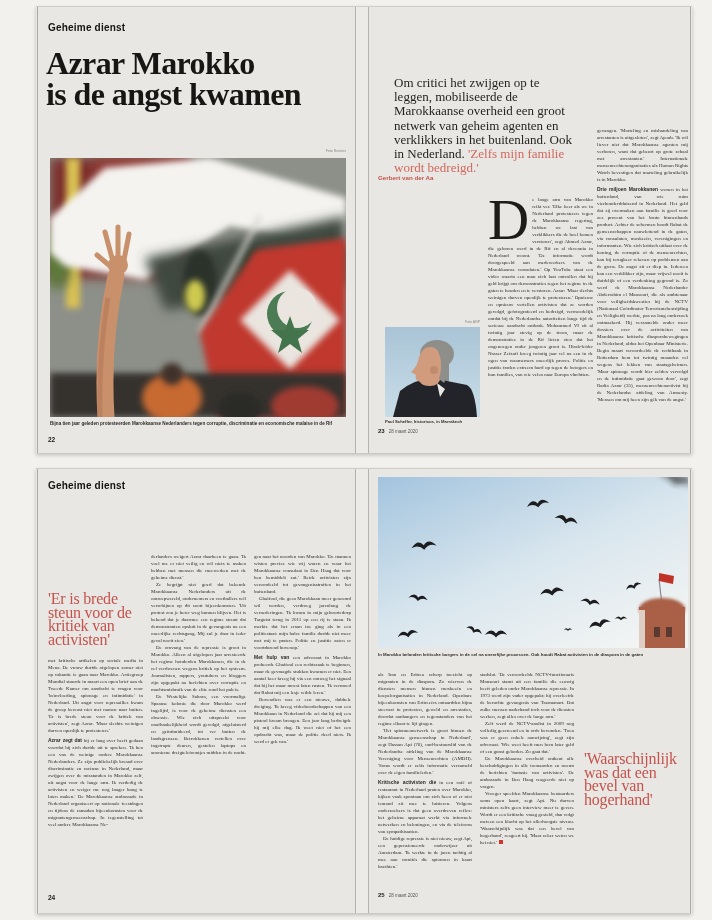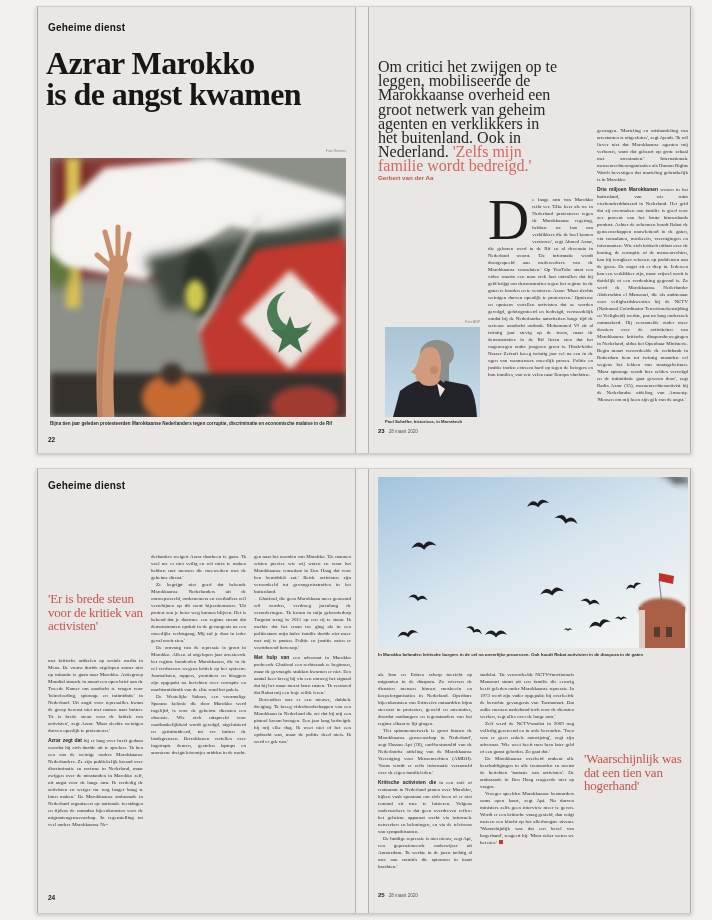--- a/index.html
+++ b/index.html
@@ -11,30 +11,30 @@
   .gutter{position:absolute;top:0;bottom:0;left:320px;width:12px;background:#edebe7;}
   .kicker{position:absolute;font-weight:bold;font-size:10px;letter-spacing:0.2px;color:#141414;}
   .headline{position:absolute;font-family:"Liberation Serif",serif;font-weight:600;font-size:32px;line-height:31px;letter-spacing:-0.6px;color:#171615;}
   .photo{position:absolute;overflow:hidden;background:#cfcecb;}
   .photo svg{display:block;}
   .credit{position:absolute;font-size:3.5px;color:#8a8984;text-align:right;}
   .caption{position:absolute;font-weight:bold;font-size:4.6px;line-height:5.6px;color:#2e2d2b;}
   .pagenum{position:absolute;font-weight:bold;font-size:6.5px;color:#222;}
   .footer{position:absolute;font-size:4.5px;color:#555;}
   .footer b{font-size:6px;color:#222;margin-right:4px;}
-  .intro{position:absolute;font-family:"Liberation Serif",serif;font-size:16px;line-height:14.2px;color:#262524;font-weight:500;margin:0;}
+  .intro{position:absolute;font-family:"Liberation Serif",serif;font-size:13px;line-height:14.2px;color:#262524;font-weight:500;margin:16px;}
   .intro .red{color:#d2685e;}
   .byline{position:absolute;font-weight:bold;font-size:6.2px;color:#c5534d;}
   .body{position:absolute;font-family:"Liberation Serif",serif;font-size:5px;line-height:7px;color:#2b2a28;text-align:justify;overflow:hidden;}
   .body p{margin:0;text-indent:5px;}
   .body p:first-child{text-indent:0;}
   .body p.runin{text-indent:0;margin-top:3px;}
   .body strong{font-family:"Liberation Sans",sans-serif;font-size:5px;}
   .dropcap{float:left;font-family:"Liberation Serif",serif;font-size:57px;line-height:44px;padding:2px 3px 0 0;color:#1d1c1a;}
-  .pullquote{position:absolute;font-family:"Liberation Serif",serif;font-size:13px;line-height:13.5px;color:#c5534d;font-weight:500;letter-spacing:-0.2px;}
+  .pullquote{position:absolute;font-family:"Liberation Serif",serif;font-size:16px;line-height:13.5px;color:#c5534d;font-weight:500;letter-spacing:-0.2px;}
   .endmark{display:inline-block;width:4px;height:4px;background:#cc372c;margin-left:2px;}
   .nowrap{white-space:nowrap;overflow:hidden;}
 </style>
 </head>
 <body>
 
 <div class="canvas">
 
   <div class="spread" style="top:6px;height:446px;">
     <div class="gutter"></div>
@@ -215,18 +215,18 @@
     <p>De huidige repressie is niet nieuw, zegt Api, een gepensioneerde onderwijzer uit Amsterdam. 'Ik werkte in de jaren tachtig al mee aan comités die spionnen in kaart brachten.'</p>
   </div>
 
   <div class="body" style="left:480px;top:671px;width:94px;height:232px;">
     <p>stadslui. 'De veroordeelde NCTV-functionaris Mansouri stamt uit een familie die eeuwig heeft geleden onder Marokkaanse repressie. In 1973 werd zijn vader opgepakt; hij overleefde de beruchte gevangenis van Tazmamart. Dat zulke mensen naderhand toch voor de diensten werken, zegt alles over de lange arm.'</p>
     <p>Zelf werd de NCTV-analist in 2009 nog volledig gescreend en in orde bevonden. 'Toen was er geen enkele aanwijzing', zegt zijn advocaat. 'Wie weet heeft men hem later geld of een gunst geboden. Zo gaat dat.'</p>
     <p>De Marokkaanse overheid ontkent alle beschuldigingen in alle toonaarden en noemt de berichten 'fantasie van activisten'. De ambassade in Den Haag reageerde niet op vragen.</p>
     <p><span>Vroeger speelden Marokkaanse bestuurders soms open kaart, zegt Api. Nu durven ministers zelfs geen interview meer te geven. Wordt er een kritische vraag gesteld, dan volgt meteen een klacht op het allerhoogste niveau. 'Waarschijnlijk was dat een bevel van hogerhand', reageert hij. 'Maar zeker weten we het niet.'</span><span class="endmark"></span></p>
   </div>
 
-  <div class="pullquote" style="left:584px;top:752px;width:104px;">'Waarschijnlijk was dat een tien van hogerhand'</div>
+  <div class="pullquote" style="left:584px;top:752px;width:104px;">'Waarschijnlijk was dat een bevel van hogerhand'</div>
 
   <div class="pagenum" style="left:48px;top:894px;">24</div>
   <div class="footer" style="left:378px;top:892px;"><b>25</b><span>28 maart 2020</span></div>
 
 </div>
 
 </body></html>

